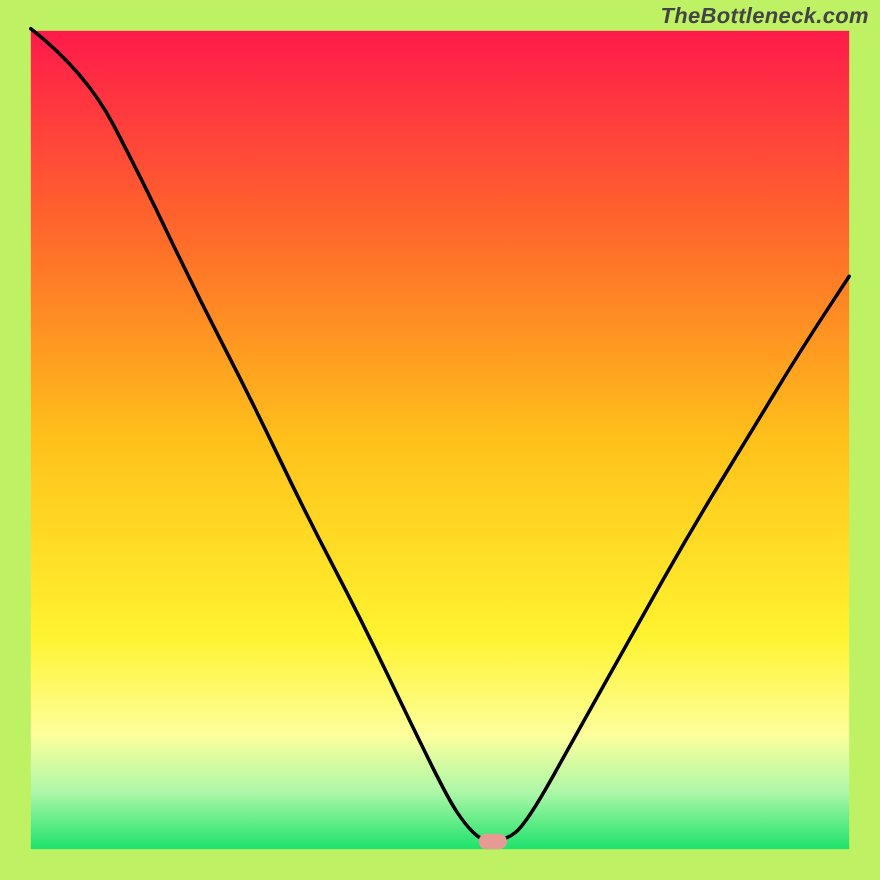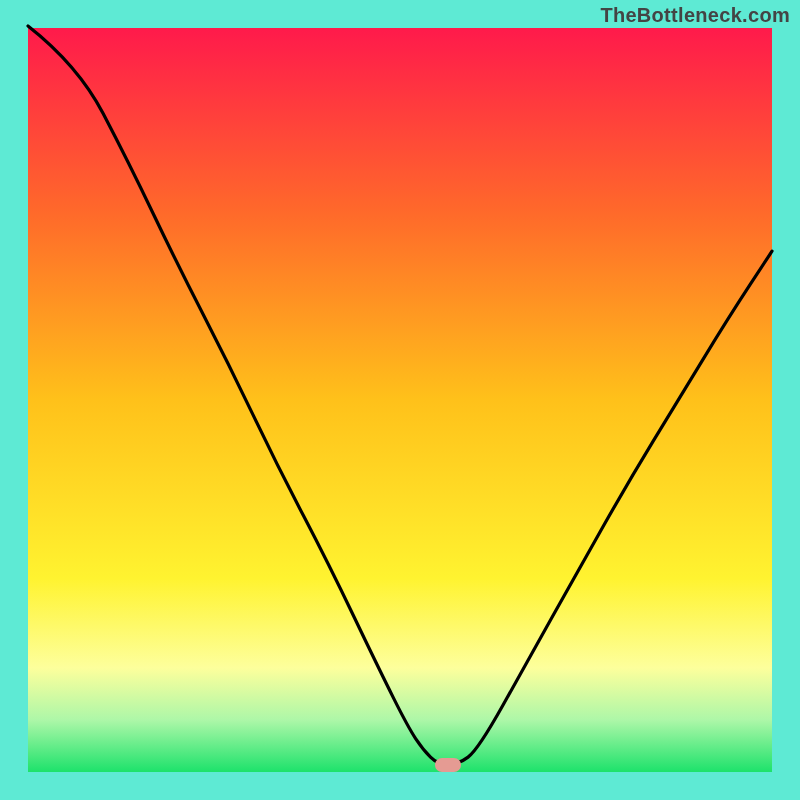--- a/index.html
+++ b/index.html
@@ -8,21 +8,22 @@
     width: 800px;
     height: 800px;
     background: #000;
     overflow: hidden;
     font-family: Arial, Helvetica, sans-serif;
   }
   .stage {
     position: relative;
     width: 800px;
     height: 800px;
-    background: #5eead4;
+    background: #bef264;
+    font-style: italic;
   }
   .watermark {
     position: absolute;
     top: 4px;
     right: 10px;
     color: #444;
     font-size: 20px;
     font-weight: 600;
     letter-spacing: 0.3px;
     z-index: 60;

